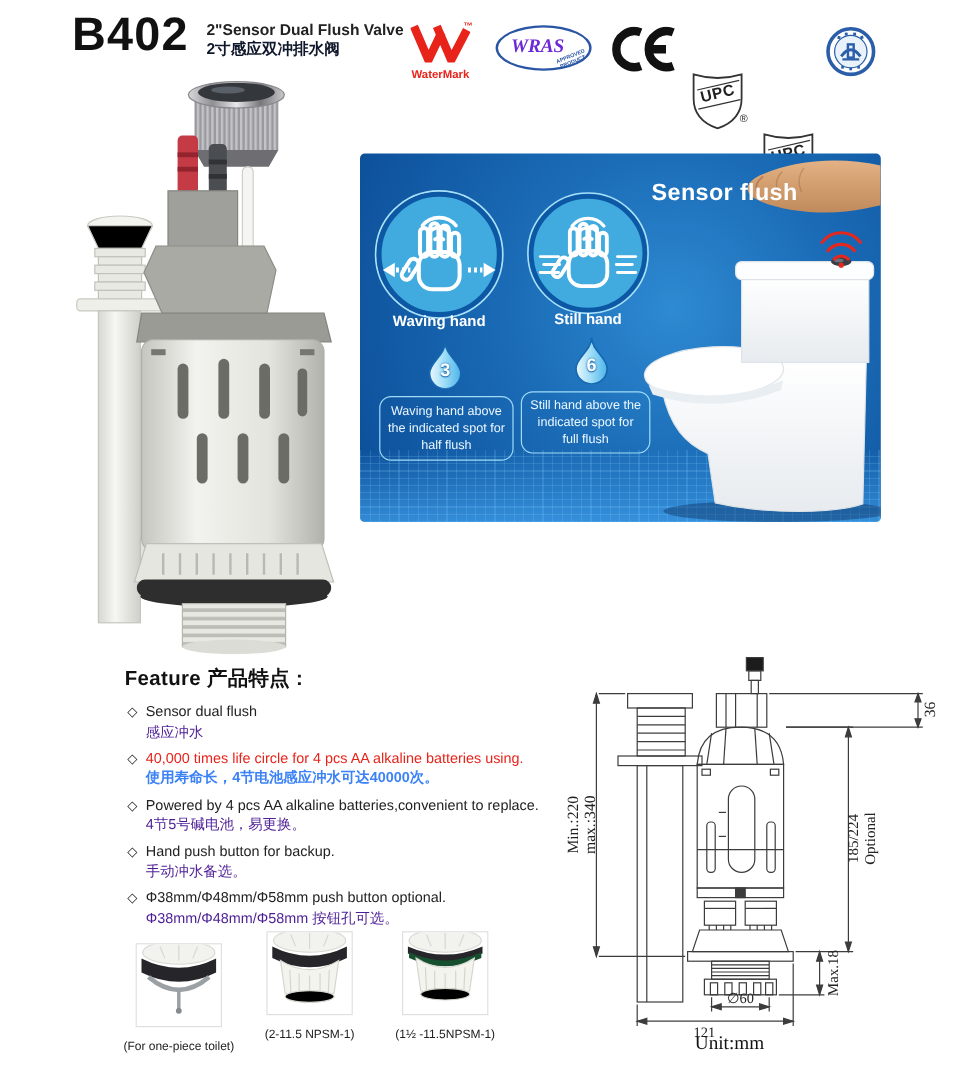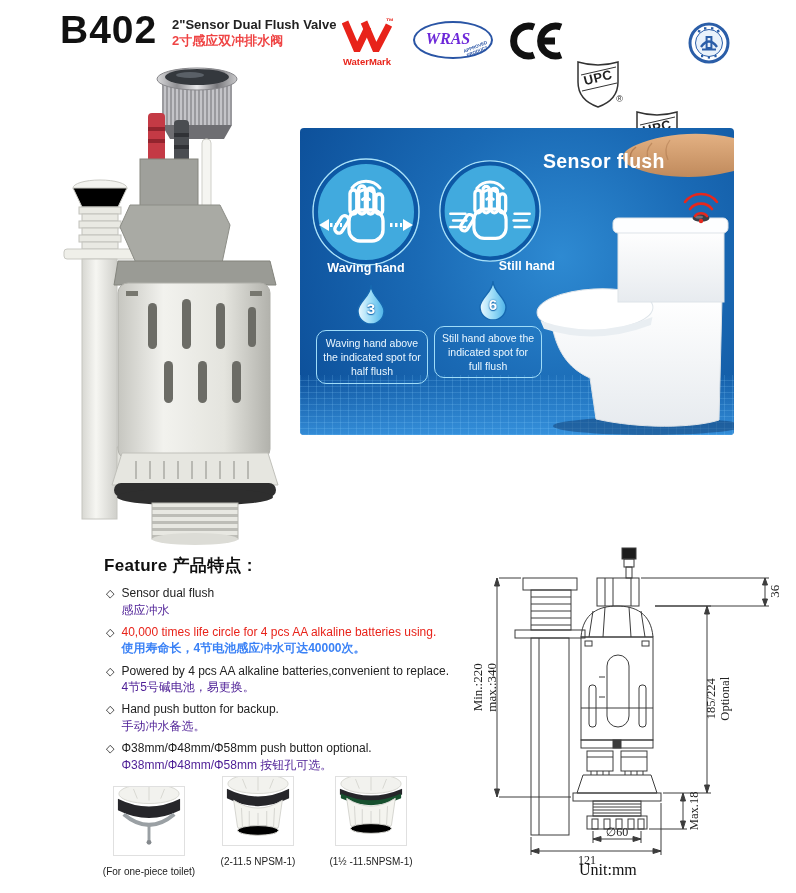--- a/index.html
+++ b/index.html
@@ -5,21 +5,21 @@
   * { margin:0; padding:0; box-sizing:border-box; }
   html,body { background:#fff; }
   body { font-family:"Liberation Sans", sans-serif; color:#1a1a1a; }
   #page { position:relative; width:796px; height:893px; background:#fff; overflow:hidden; margin:0 auto; }
   .abs { position:absolute; }
 
   
   .model { left:60px; top:8px; font-size:39px; font-weight:800; letter-spacing:1px; color:#111; }
   .subtitle { left:172px; top:17px; line-height:1.25; }
   .subtitle .en { font-size:13px; font-weight:600; color:#222; }
-  .subtitle .cn { font-size:13px; font-weight:700; color:#ef4444; }
+  .subtitle .cn { font-size:13px; font-weight:700; color:#0f172a; }
 
   .logo { position:absolute; }
   .wm-label { display:block; text-align:center; font-size:9.5px; font-weight:700; color:#e8231a; margin-top:0; }
   .wm-tm { position:absolute; right:-2px; top:-3px; font-size:8px; color:#e8231a; font-weight:700; }
   .wras { width:80px; height:38px; border:2px solid #2a55a5; border-radius:50%; position:relative; background:#fff; }
   .wras-text { position:absolute; left:0; right:10px; top:7px; text-align:center; font-family:"Liberation Serif", serif; font-style:italic; font-weight:700; font-size:16px; color:#6d28d9; }
   .wras-sub { position:absolute; right:2px; bottom:2px; transform:rotate(-22deg); font-size:4.5px; font-weight:700; color:#2a55a5; line-height:1.1; text-align:center; }
   .shield { position:relative; width:46px; height:50px; }
   .shield .upc-text { position:absolute; left:5px; top:12px; width:36px; text-align:center; transform:rotate(-14deg); font-weight:800; font-size:13px; letter-spacing:.5px; color:#222; }
   .shield .r-mark { position:absolute; right:-2px; bottom:4px; font-size:9px; color:#222; }
@@ -329,21 +329,21 @@
       </g>
       <g stroke="#fff" stroke-width="2.6" stroke-linecap="round">
         <line x1="13" y1="58" x2="29" y2="58"></line>
           <line x1="16" y1="65" x2="30" y2="65"></line>
           <line x1="13" y1="72" x2="29" y2="72"></line>
         <line x1="81" y1="58" x2="97" y2="58"></line>
           <line x1="80" y1="65" x2="94" y2="65"></line>
           <line x1="81" y1="72" x2="97" y2="72"></line>
       </g>
     </svg>
-    <div class="circle-label" style="left:125px; top:131px;text-align:right;">Still hand</div>
+    <div class="circle-label" style="left:125px; top:131px;">Still hand</div>
 
     <div class="drop" style="left:56px; top:156px;">
       <svg width="30" height="40" viewBox="0 0 30 40">
         <defs>
             <linearGradient id="dropG" x1="0" y1="0" x2="1" y2="0">
           <stop offset="0" stop-color="#eaf8ff"></stop>
               <stop offset=".5" stop-color="#9bdcf7"></stop>
               <stop offset="1" stop-color="#4db3e8"></stop>
         </linearGradient>
           </defs>

